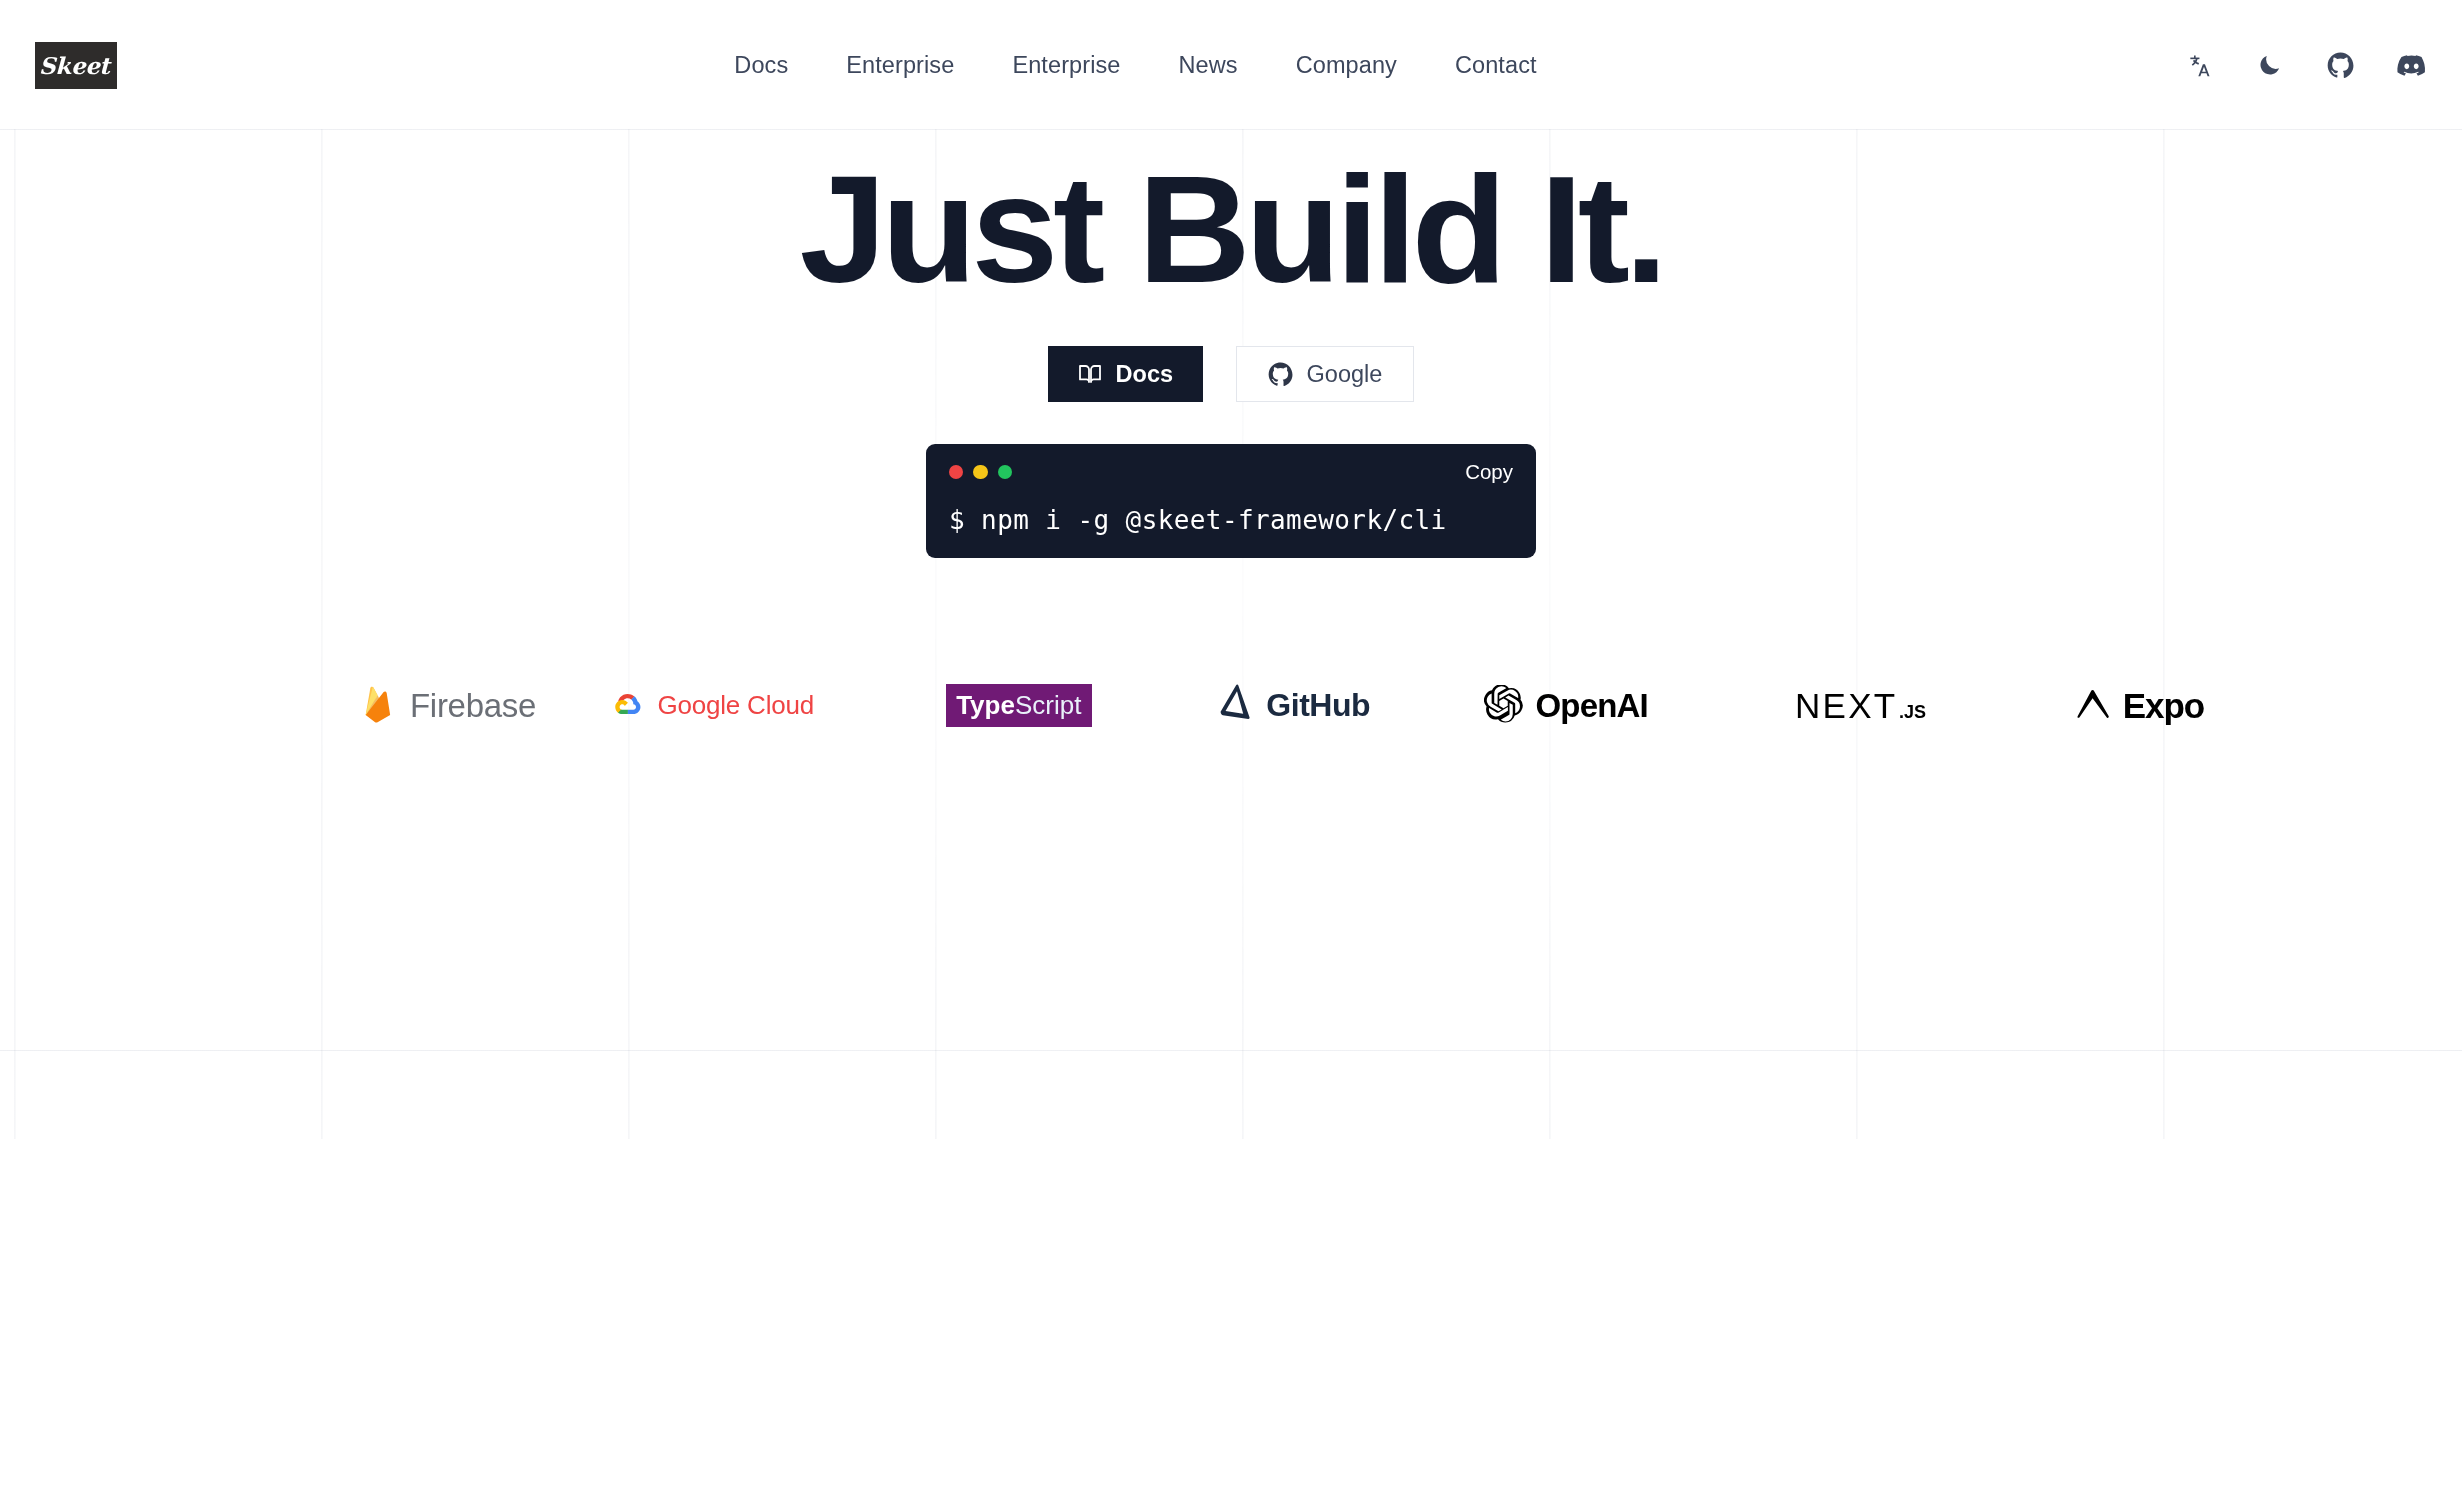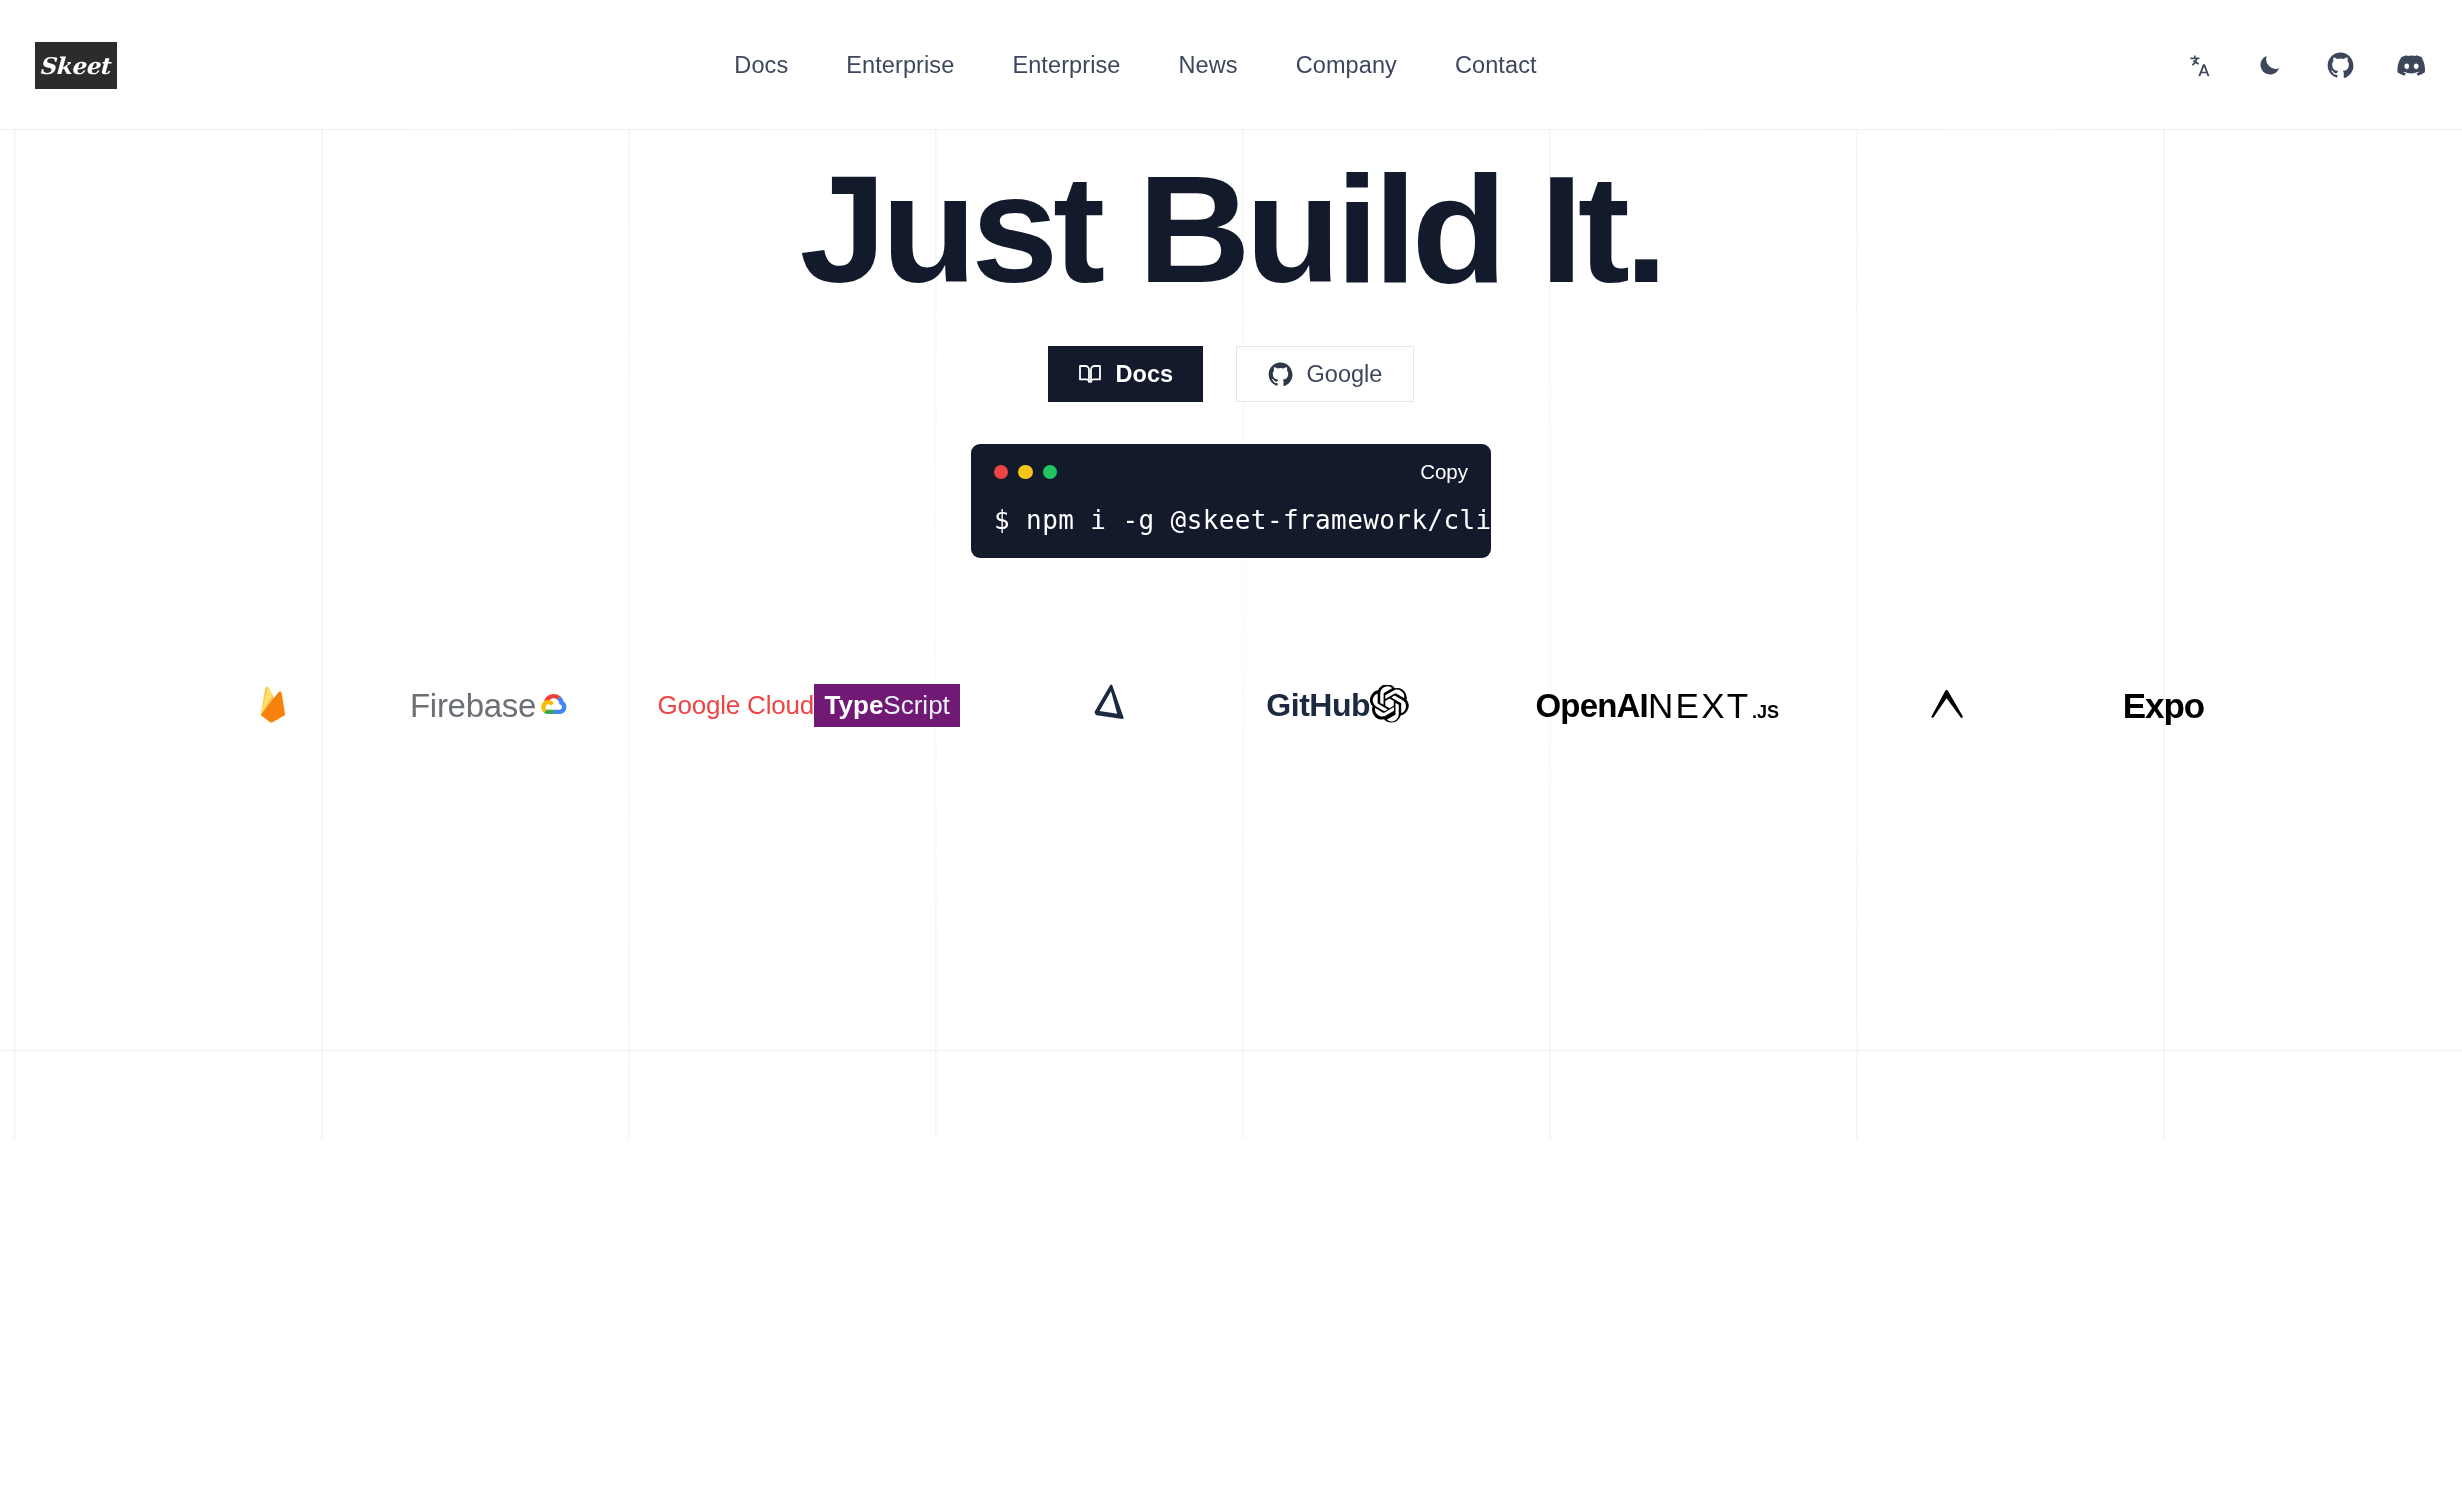--- a/index.html
+++ b/index.html
@@ -153,21 +153,21 @@
     background: #ffffff;
     color: #3d475c;
     border: 0.8px solid #e3e6ec;
     min-width: 178px;
   }
   .btn svg { display: block; flex: none; }
 
   
   .terminal {
     margin: 42px auto 0;
-    width: 520px;
+    width: 610px;
     background: #131a2b;
     border-radius: 9px;
     padding: 16.7px 23px 23px 23px;
     text-align: left;
   }
   .term-top {
     display: flex;
     align-items: center;
     height: 23px;
   }
@@ -203,21 +203,21 @@
     margin-top: 114px;
     display: flex;
     align-items: center;
     justify-content: center;
     gap: 0;
     padding: 0 258px;
   }
   .logo-item {
     display: flex;
     align-items: center;
-    justify-content: space-between;
+    justify-content: flex-end;
     gap: 12px;
     flex: 1;
     height: 68px;
   }
 
   .fb-text { font-size: 33px; color: #6b6f76; letter-spacing: -0.3px; }
   .gc-text { font-size: 26px; color: #ef4444; letter-spacing: -0.2px; white-space: nowrap;}
   .ts-box {
     background: #701a75;
     padding: 6px 10.6px;

